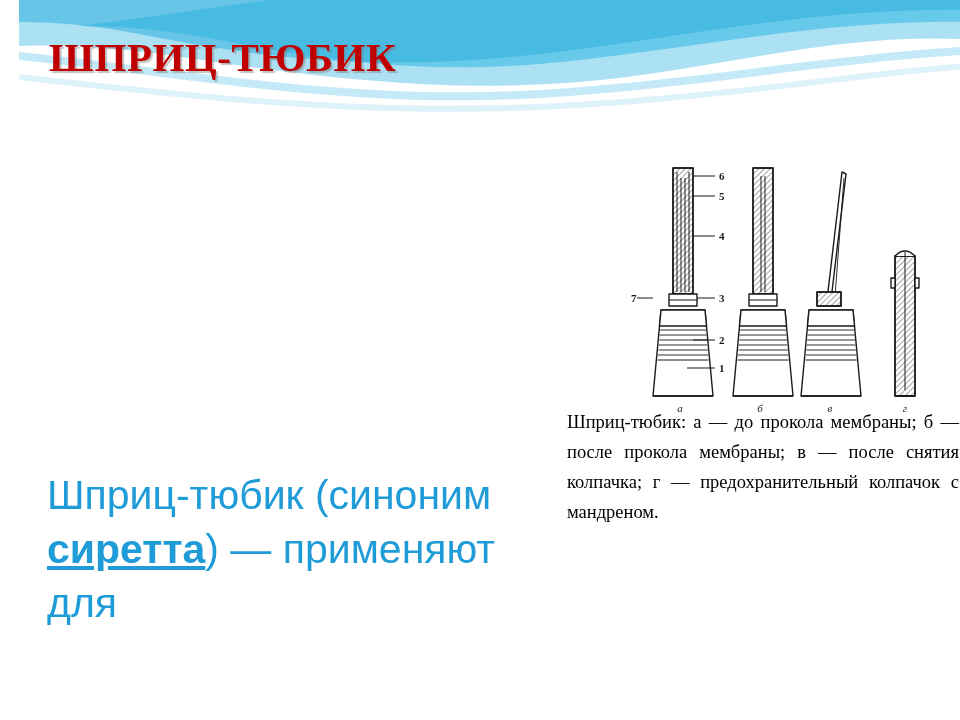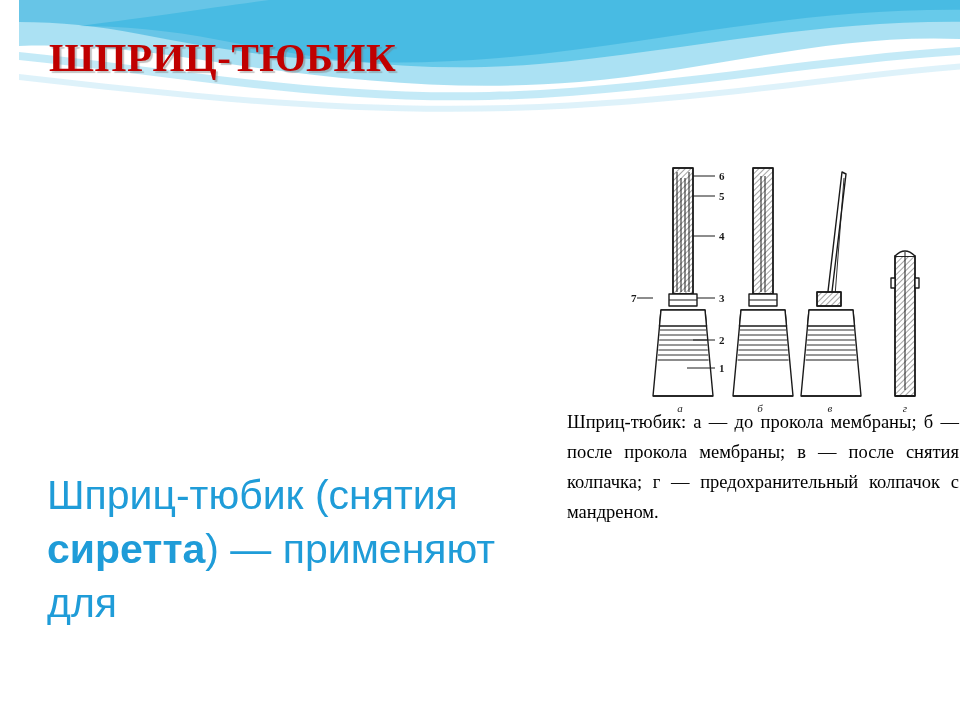--- a/index.html
+++ b/index.html
@@ -57,20 +57,21 @@
     width: 520px;
     font-family: "Liberation Sans", sans-serif;
     font-size: 41px;
     line-height: 1.32;
     color: #1F9CD8;
     font-weight: 400;
   }
   .bodytext .b1 {
     font-weight: bold;
     color: #1F9CD8;
+    text-decoration: underline;
   }
 
   
   .figure {
     position: absolute;
     left: 612px;
     top: 160px;
     width: 310px;
     height: 258px;
   }
@@ -220,17 +221,17 @@
           <line x1="0" y1="0" x2="0" y2="4" stroke="#1a1a1a" stroke-width="0.8"></line>
         </pattern>
       </defs>
     </svg>
   </div>
 
   <div class="caption">Шприц-тюбик: а — до прокола мембраны; б — после прокола мембраны; в — после снятия колпачка; г — предохранительный колпачок с мандреном.</div>
 
   <div class="bodytext">
     <span>Шприц-тюбик</span>
-    <span>(снятия </span><span class="b1">сиретта</span><span>)</span>
+    <span>(синоним </span><span class="b1">сиретта</span><span>)</span>
     <span>— применяют для</span>
   </div>
 
 </div>
 
 </body></html>

